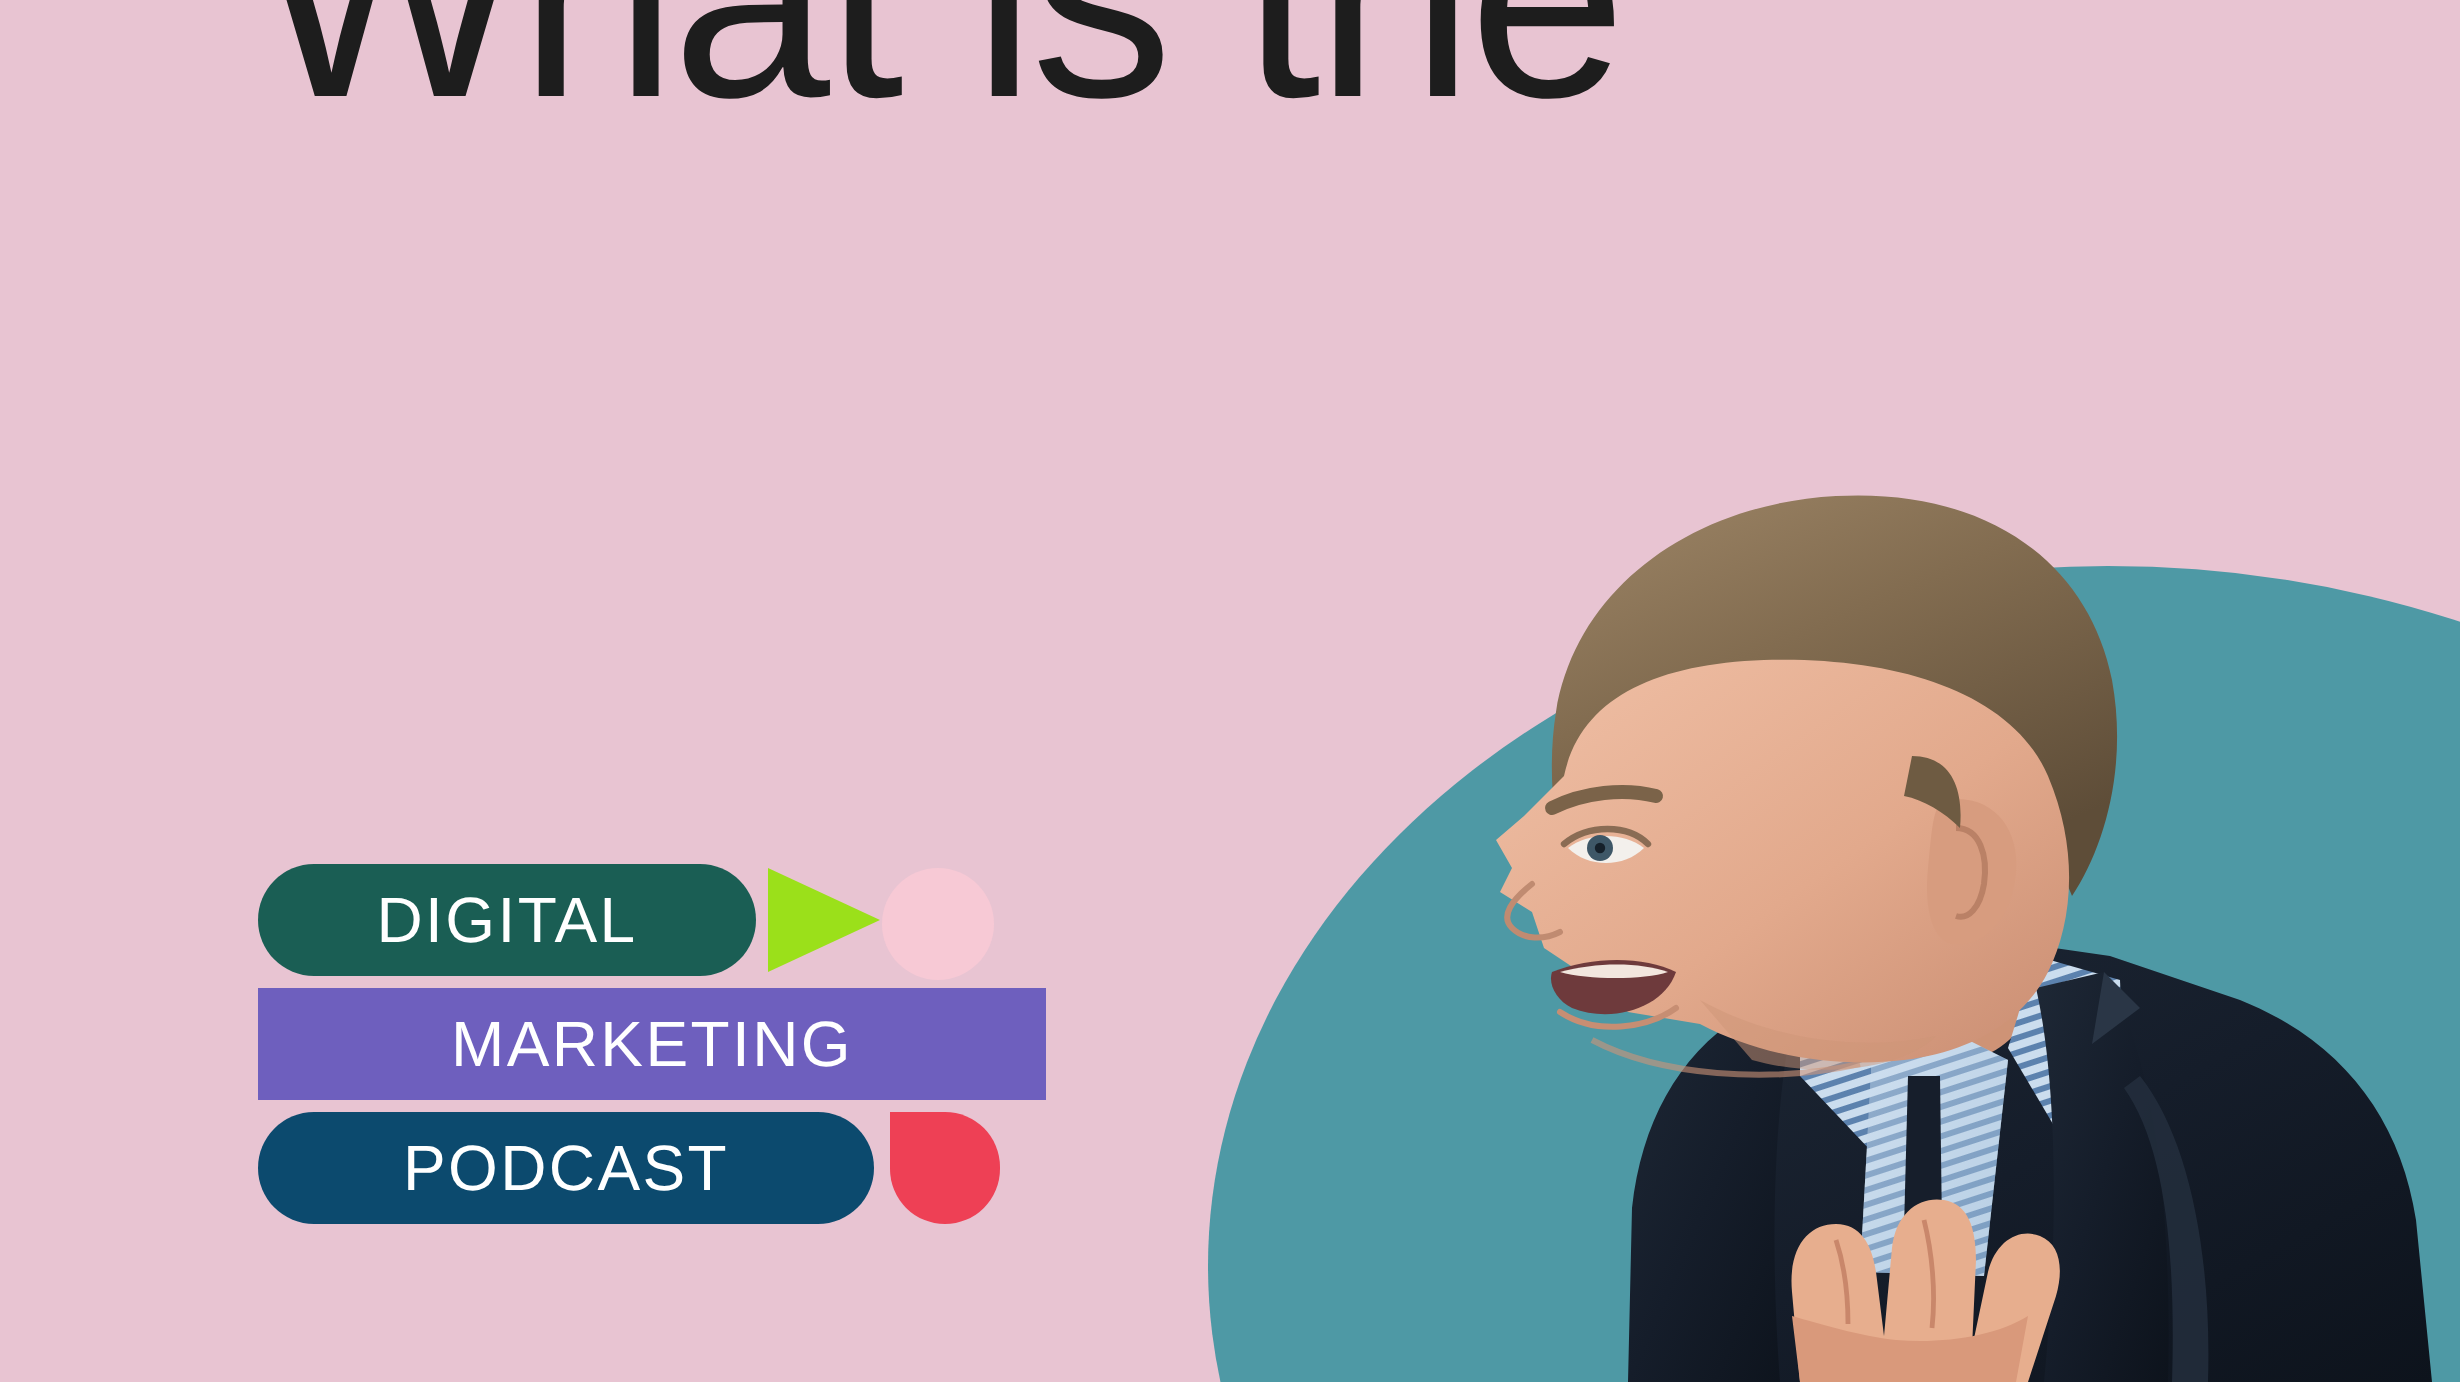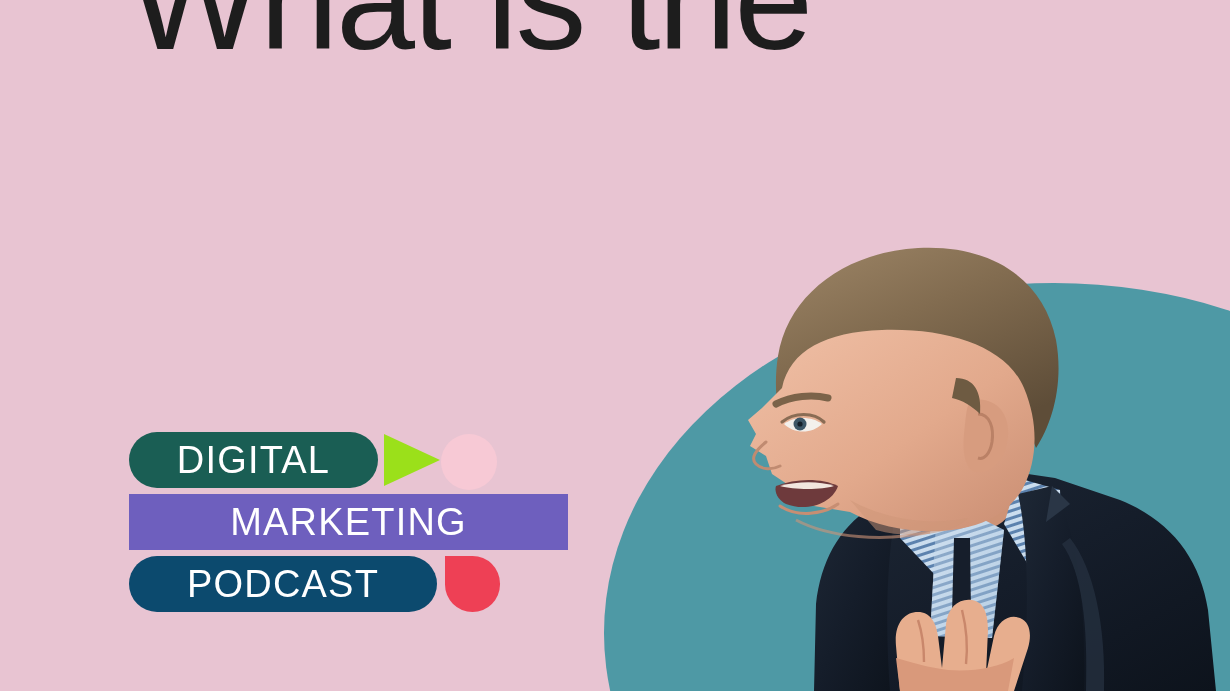--- a/index.html
+++ b/index.html
@@ -65,35 +65,35 @@
 
   .pill {
     position: absolute;
     left: 0;
     top: 0;
     height: 56px;
     display: flex;
     align-items: center;
     justify-content: center;
     color: #ffffff;
-    font-size: 38px;
+    font-size: 32px;
     font-weight: 400;
     letter-spacing: 1.2px;
     font-family: "Liberation Sans", sans-serif;
     box-sizing: border-box;
     padding: 0 22px;
   }
 
   .pill-digital {
     width: 249px;
     background: #1a5e54;
     border-radius: 28px;
   }
   .pill-marketing {
-    width: 439px;
+    width: 394px;
     background: #6e5fbe;
     border-radius: 0;
   }
   .pill-podcast {
     width: 308px;
     background: #0c4a6e;
     border-radius: 28px;
   }
 
   

